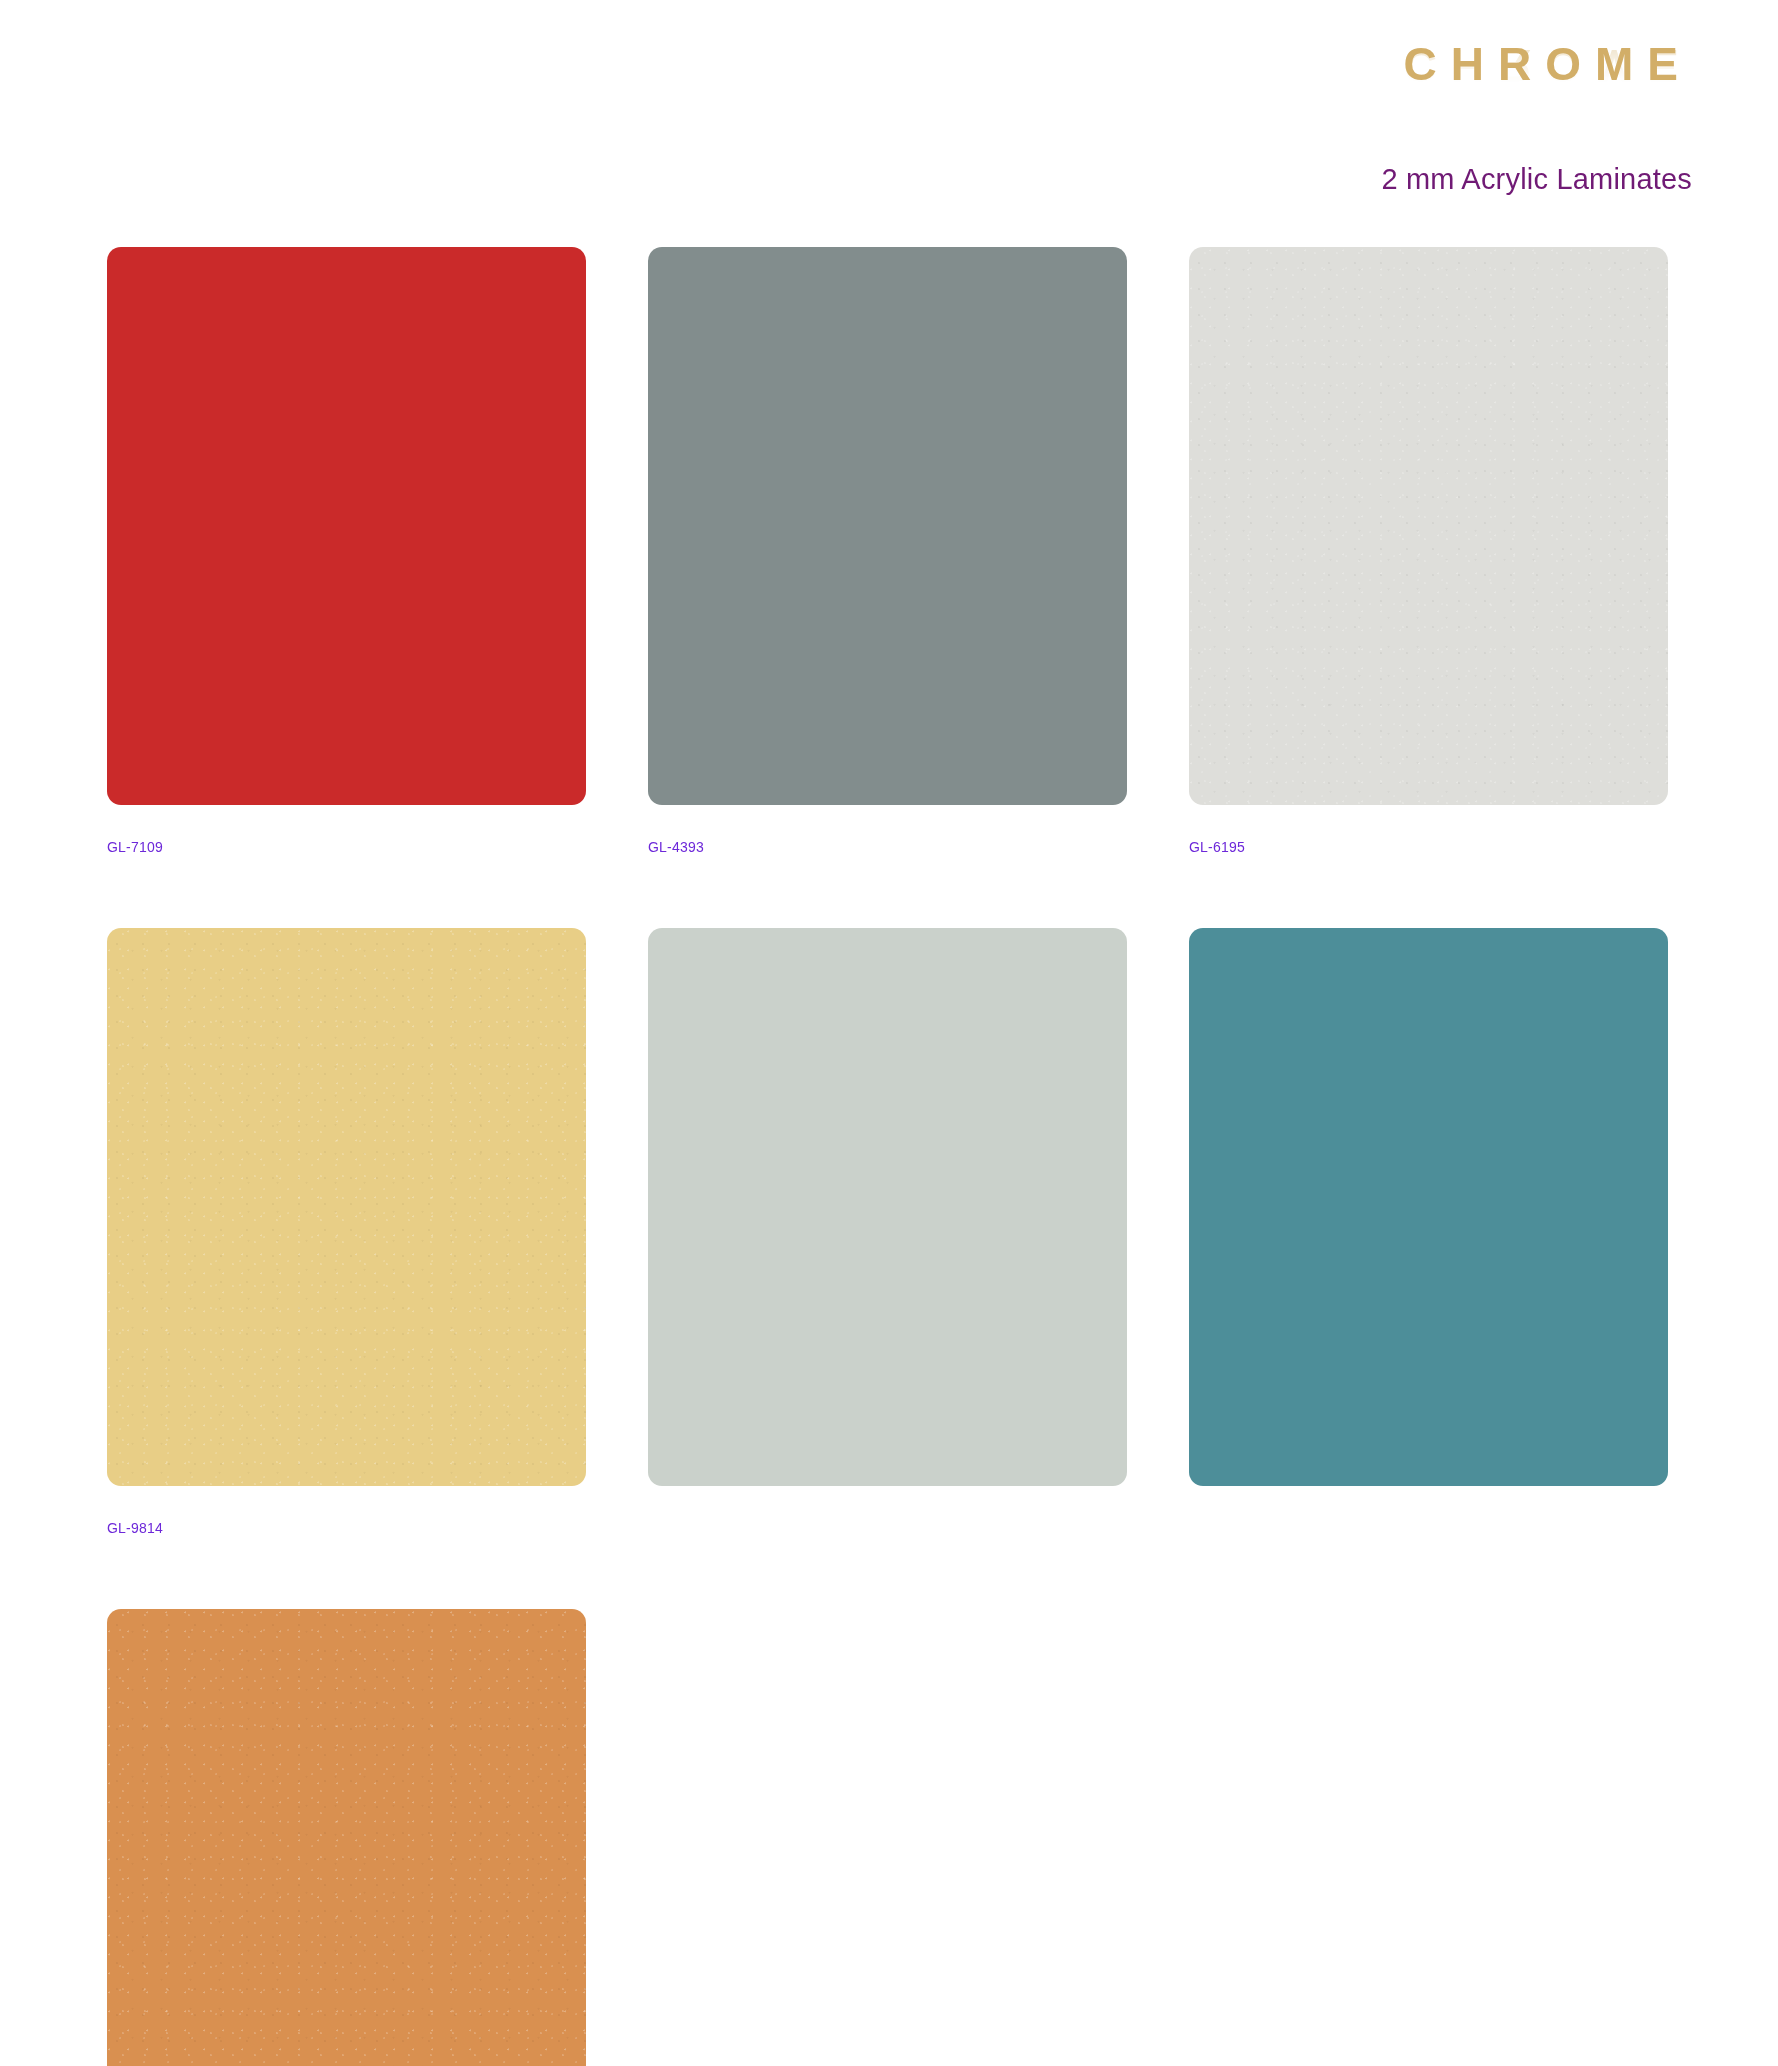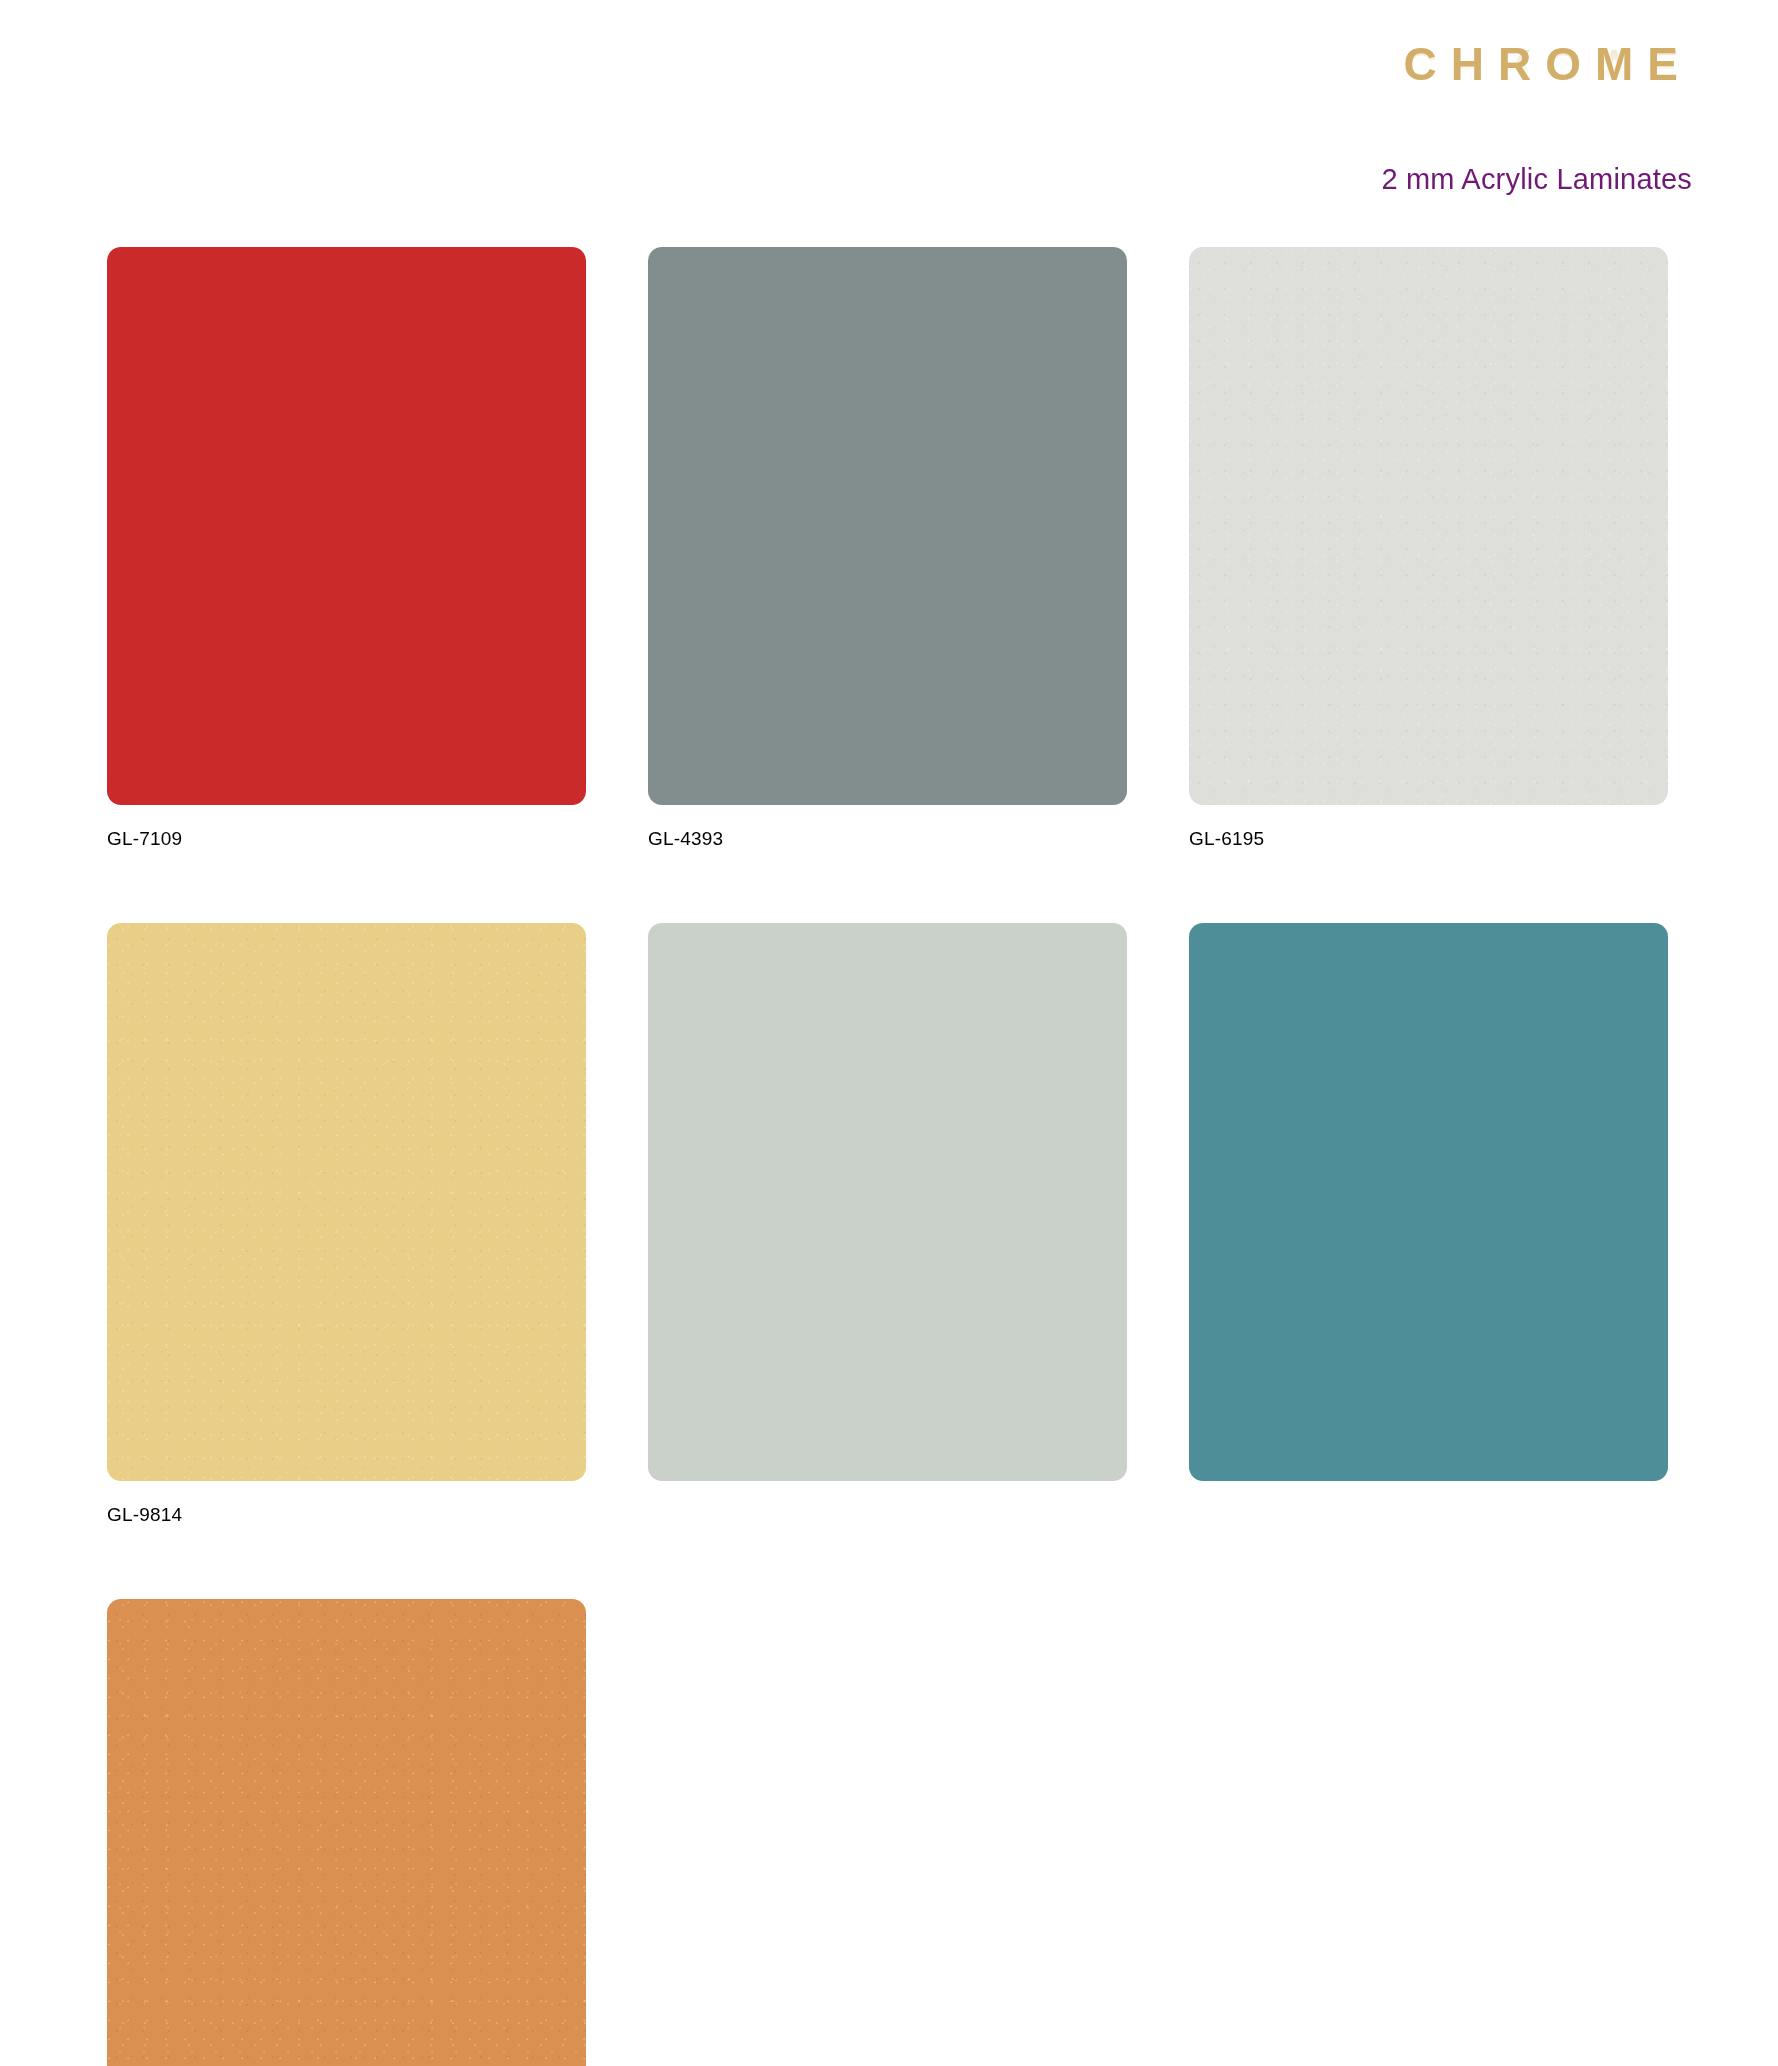--- a/index.html
+++ b/index.html
@@ -93,23 +93,23 @@
     border-radius: 14px;
     position: relative;
     overflow: hidden;
   }
   .swatch-chip .grain {
     position: absolute;
     inset: 0;
     pointer-events: none;
   }
   .swatch-label {
-    margin-top: 23px;
-    font-size: 19px;
-    color: #000000;
+    margin-top: 34px;
+    font-size: 14px;
+    color: #6d28d9;
     letter-spacing: 0.2px;
   }
 </style>
 </head>
 <body>
 
 <div id="page">
 
   <div id="header">
     <div id="brand-block">

